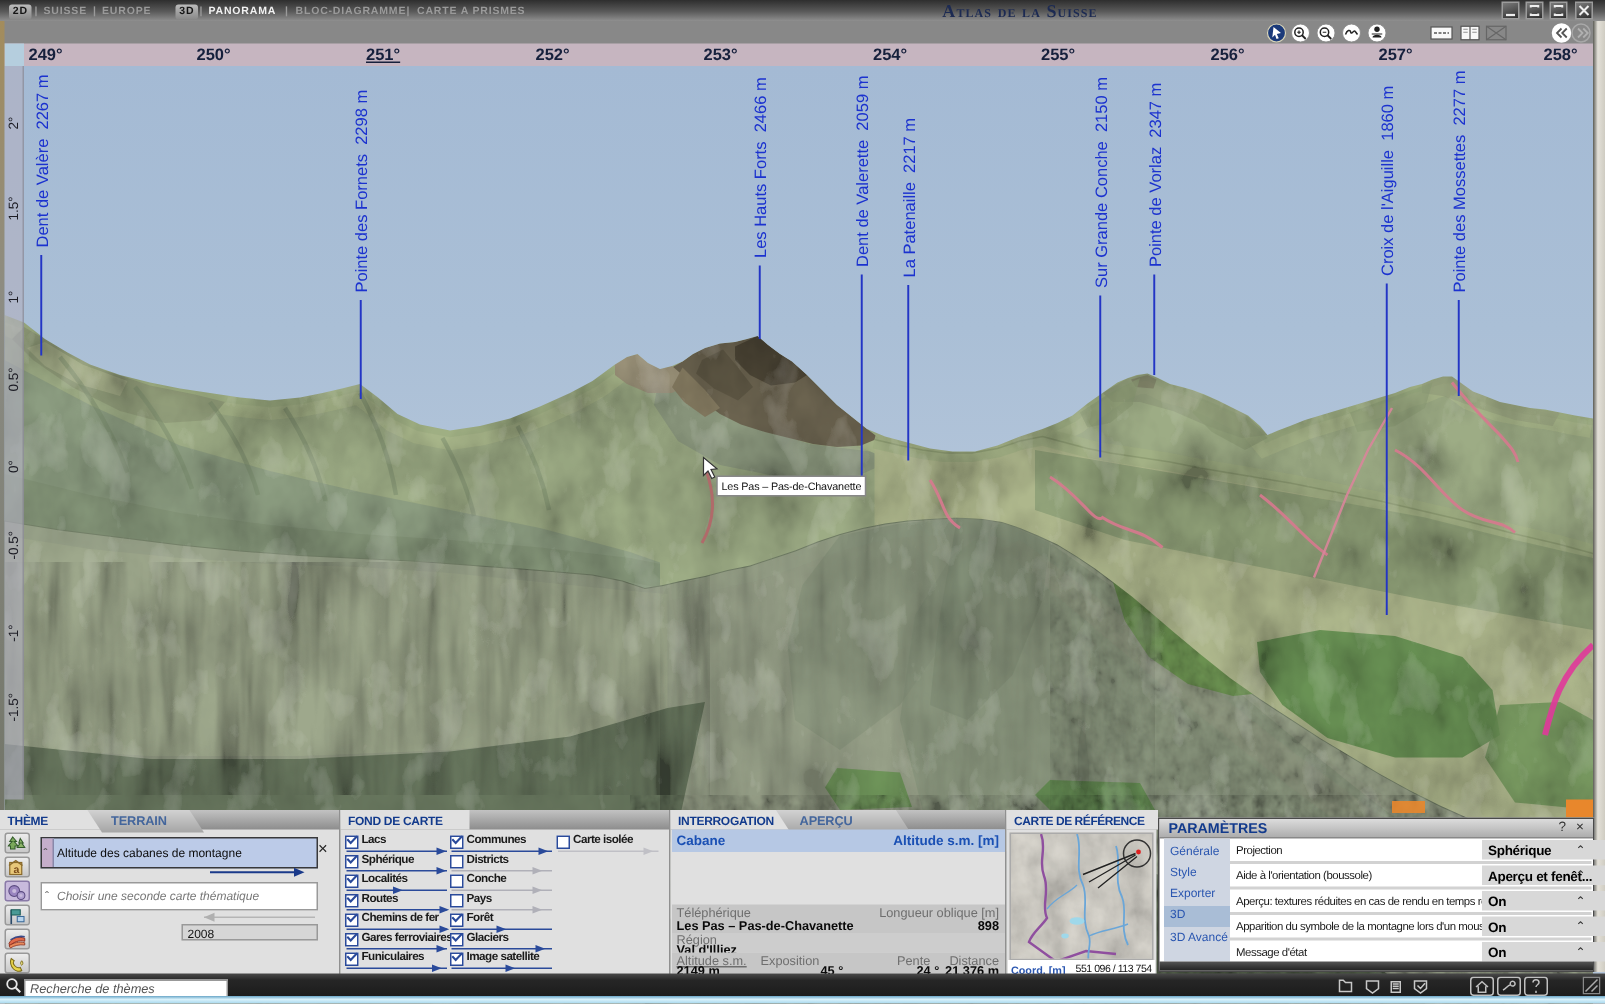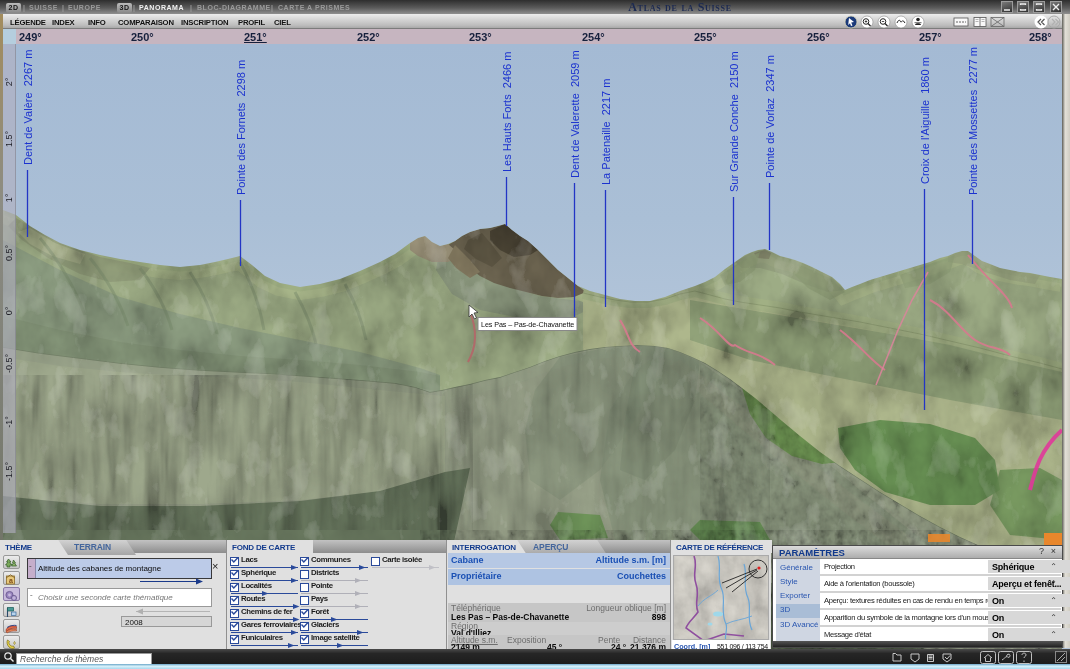--- a/index.html
+++ b/index.html
@@ -250,29 +250,20 @@
       <svg width="10" height="10">
         <path d="M2.5 3v-1h5v1M2.5 7v1h5v-1" stroke="#eee" stroke-width="1.3" fill="none"></path>
       </svg>
     </div>
   <div class="wbtn" style="left:1050px;">
       <svg width="10" height="10">
         <path d="M2 2l6 6M8 2l-6 6" stroke="#eee" stroke-width="1.4"></path>
       </svg>
     </div>
 
-  <div class="abs" id="menubar">
-    <span class="mi" style="left:10px;">LÉGENDE</span>
-    <span class="mi" style="left:52px;">INDEX</span>
-    <span class="mi" style="left:88px;">INFO</span>
-    <span class="mi" style="left:118px;">COMPARAISON</span>
-    <span class="mi" style="left:181px;">INSCRIPTION</span>
-    <span class="mi" style="left:238px;">PROFIL</span>
-    <span class="mi" style="left:274px;">CIEL</span>
-  </div>
   <div id="menuicons" class="abs" style="left:840px;top:14px;width:230px;height:15px;"><svg width="230" height="15" viewBox="0 0 230 15">
         <circle cx="11" cy="8" r="6" fill="#1b3a7a" stroke="#d8d4b8" stroke-width="0.8"></circle>
         <path d="M9 4 L14 8 L11.2 8.6 L12.5 11.5 L11 12 L10 9.2 L8.2 11 Z" fill="#fff"></path>
         <circle cx="27" cy="8" r="6" fill="#fff" stroke="#8a8a8a" stroke-width="0.6"></circle>
         <circle cx="44" cy="8" r="6" fill="#fff" stroke="#8a8a8a" stroke-width="0.6"></circle>
         <circle cx="61" cy="8" r="6" fill="#fff" stroke="#8a8a8a" stroke-width="0.6"></circle>
         <circle cx="78" cy="8" r="6" fill="#fff" stroke="#8a8a8a" stroke-width="0.6"></circle>
         <circle cx="26" cy="7.5" r="2.8" fill="none" stroke="#222" stroke-width="1"></circle>
         <path d="M28 9.5 L30.5 12" stroke="#222" stroke-width="1.2"></path>
         <path d="M24.8 7.5 h2.4 M26 6.3 v2.4" stroke="#222" stroke-width="0.8"></path>
@@ -419,21 +410,21 @@
         </svg>
         <span class="fitem" style="left:14px;top:93px;">Funiculaires</span>
         <div class="fcb" style="left:73px;top:17px;"></div>
         <svg class="abs" style="left:73px;top:16px;" width="9" height="9">
           <path d="M1.5 3.5 L3.8 6 L8 1.5" stroke="#2a4a9a" stroke-width="1.4" fill="none"></path>
         </svg>
         <span class="fitem" style="left:84px;top:15px;">Communes</span>
         <div class="fcb" style="left:73px;top:30px;"></div>
         <span class="fitem" style="left:84px;top:28px;">Districts</span>
         <div class="fcb" style="left:73px;top:43px;"></div>
-        <span class="fitem" style="left:84px;top:41px;">Pointe</span>
+        <span class="fitem" style="left:84px;top:41px;">Conche</span>
         <div class="fcb" style="left:73px;top:56px;"></div>
         <span class="fitem" style="left:84px;top:54px;">Pays</span>
         <div class="fcb" style="left:73px;top:69px;"></div>
         <svg class="abs" style="left:73px;top:68px;" width="9" height="9">
           <path d="M1.5 3.5 L3.8 6 L8 1.5" stroke="#2a4a9a" stroke-width="1.4" fill="none"></path>
         </svg>
         <span class="fitem" style="left:84px;top:67px;">Forêt</span>
         <div class="fcb" style="left:73px;top:82px;"></div>
         <svg class="abs" style="left:73px;top:81px;" width="9" height="9">
           <path d="M1.5 3.5 L3.8 6 L8 1.5" stroke="#2a4a9a" stroke-width="1.4" fill="none"></path>
@@ -482,24 +473,20 @@
   </div>
 
   <div id="p-inter" class="panel" style="left:447px;width:224px;border-right:1px solid #909090;">
     <div class="tabbar"></div>
     <div class="tab-on" style="left:0;width:80px;">INTERROGATION</div>
     <div class="tab-off slant" style="left:80px;width:64px;"><span class="unslant">APERÇU</span></div>
     <div class="abs" style="left:1px;top:13px;width:222px;height:15px;background:#b6c8e4;">
       <span class="ib" style="left:3px;">Cabane</span>
         <span class="ib" style="right:4px;">Altitude s.m. [m]</span>
     </div>
-    <div class="abs" style="left:1px;top:29px;width:222px;height:16px;background:#aec3e2;">
-      <span class="ib" style="left:3px;">Propriétaire</span>
-        <span class="ib" style="right:4px;">Couchettes</span>
-    </div>
     <div class="abs" style="left:1px;top:63px;width:222px;height:19px;background:#c6c6c6;">
       <span class="ig" style="left:3px;top:0;">Téléphérique</span>
         <span class="ig" style="right:4px;top:0;">Longueur oblique [m]</span>
       <span class="ik" style="left:3px;top:9px;">Les Pas – Pas-de-Chavanette</span>
         <span class="ik" style="right:4px;top:9px;">898</span>
     </div>
     <div class="abs" style="left:1px;top:82px;width:222px;height:13px;background:#cdcdcd;">
       <span class="ig" style="left:3px;top:-1.5px;">Région</span>
       <span class="ik" style="left:3px;top:6px;">Val d'Illiez</span>
     </div>

